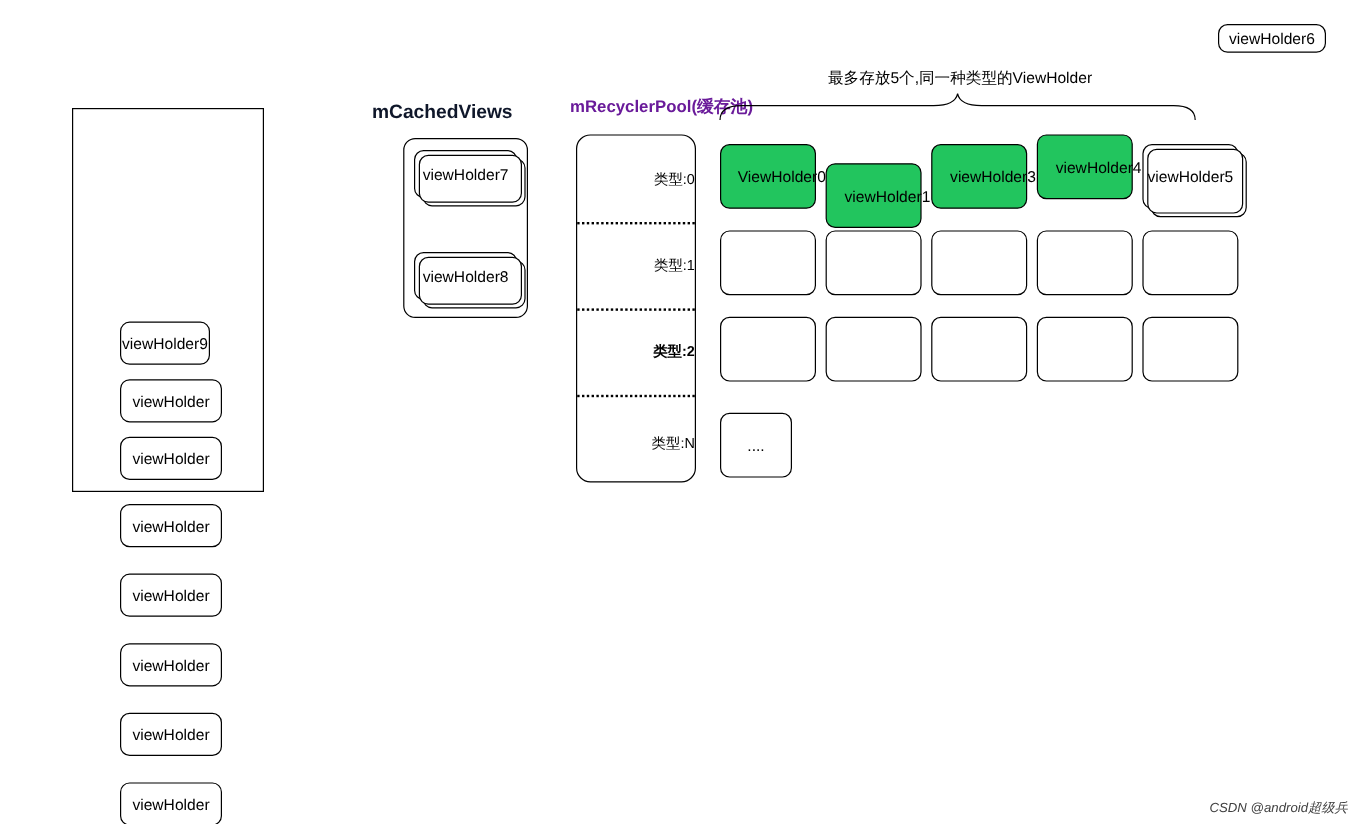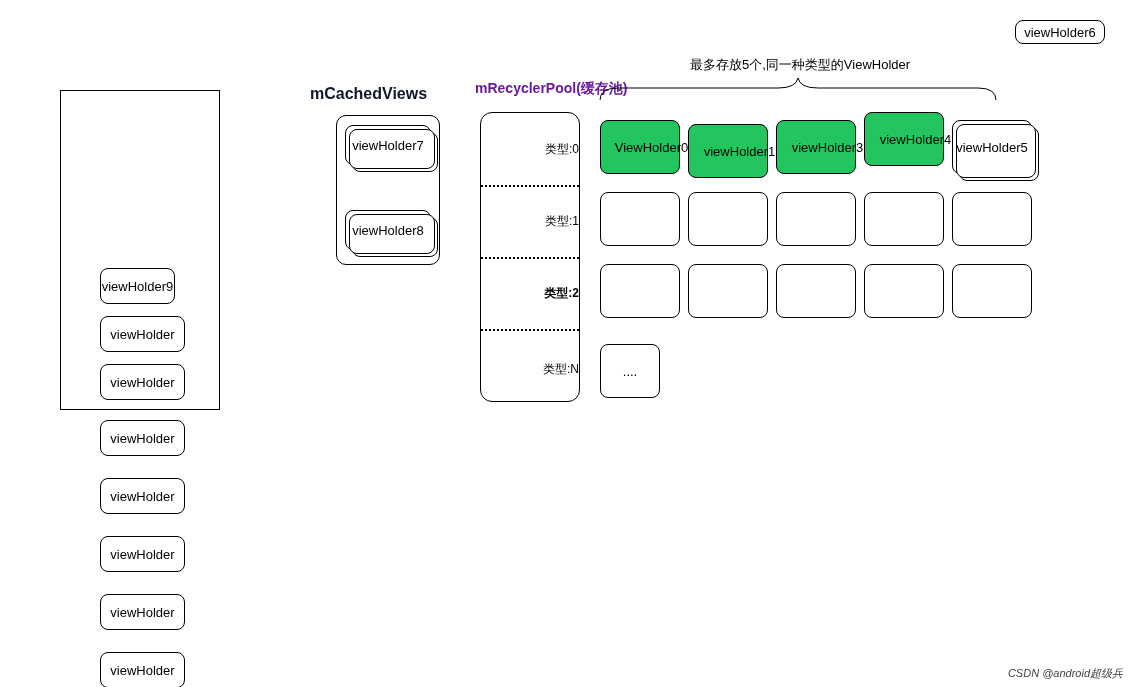--- a/index.html
+++ b/index.html
@@ -114,21 +114,21 @@
   <div class="type-cell" style="top:28px;">类型:0</div>
   <div class="dots-row" style="top:72px;"></div>
   <div class="type-cell" style="top:100px;">类型:1</div>
   <div class="dots-row" style="top:144px;"></div>
   <div class="type-cell" style="top:172px;font-weight:bold;">类型:2</div>
   <div class="dots-row" style="top:216px;"></div>
   <div class="type-cell" style="top:248px;">类型:N</div>
 </div>
 
 <div class="box blue-fill" style="left:600px; top:120px; width:80px; height:54px;">ViewHolder0</div>
-<div class="box blue-fill" style="left:688px; top:124px; width:80px; height:54px;">viewHolder1</div>
+<div class="box blue-fill" style="left:688px; top:136px; width:80px; height:54px;">viewHolder1</div>
 <div class="box blue-fill" style="left:776px; top:120px; width:80px; height:54px;">viewHolder3</div>
 <div class="box blue-fill" style="left:864px; top:112px; width:80px; height:54px;">viewHolder4</div>
 <div class="box stack-shadow" style="left:952px; top:120px; width:80px; height:54px; z-index:2;">viewHolder5</div>
 
 <div class="box" style="left:600px; top:192px; width:80px; height:54px;"></div>
 <div class="box" style="left:688px; top:192px; width:80px; height:54px;"></div>
 <div class="box" style="left:776px; top:192px; width:80px; height:54px;"></div>
 <div class="box" style="left:864px; top:192px; width:80px; height:54px;"></div>
 <div class="box" style="left:952px; top:192px; width:80px; height:54px;"></div>
 

